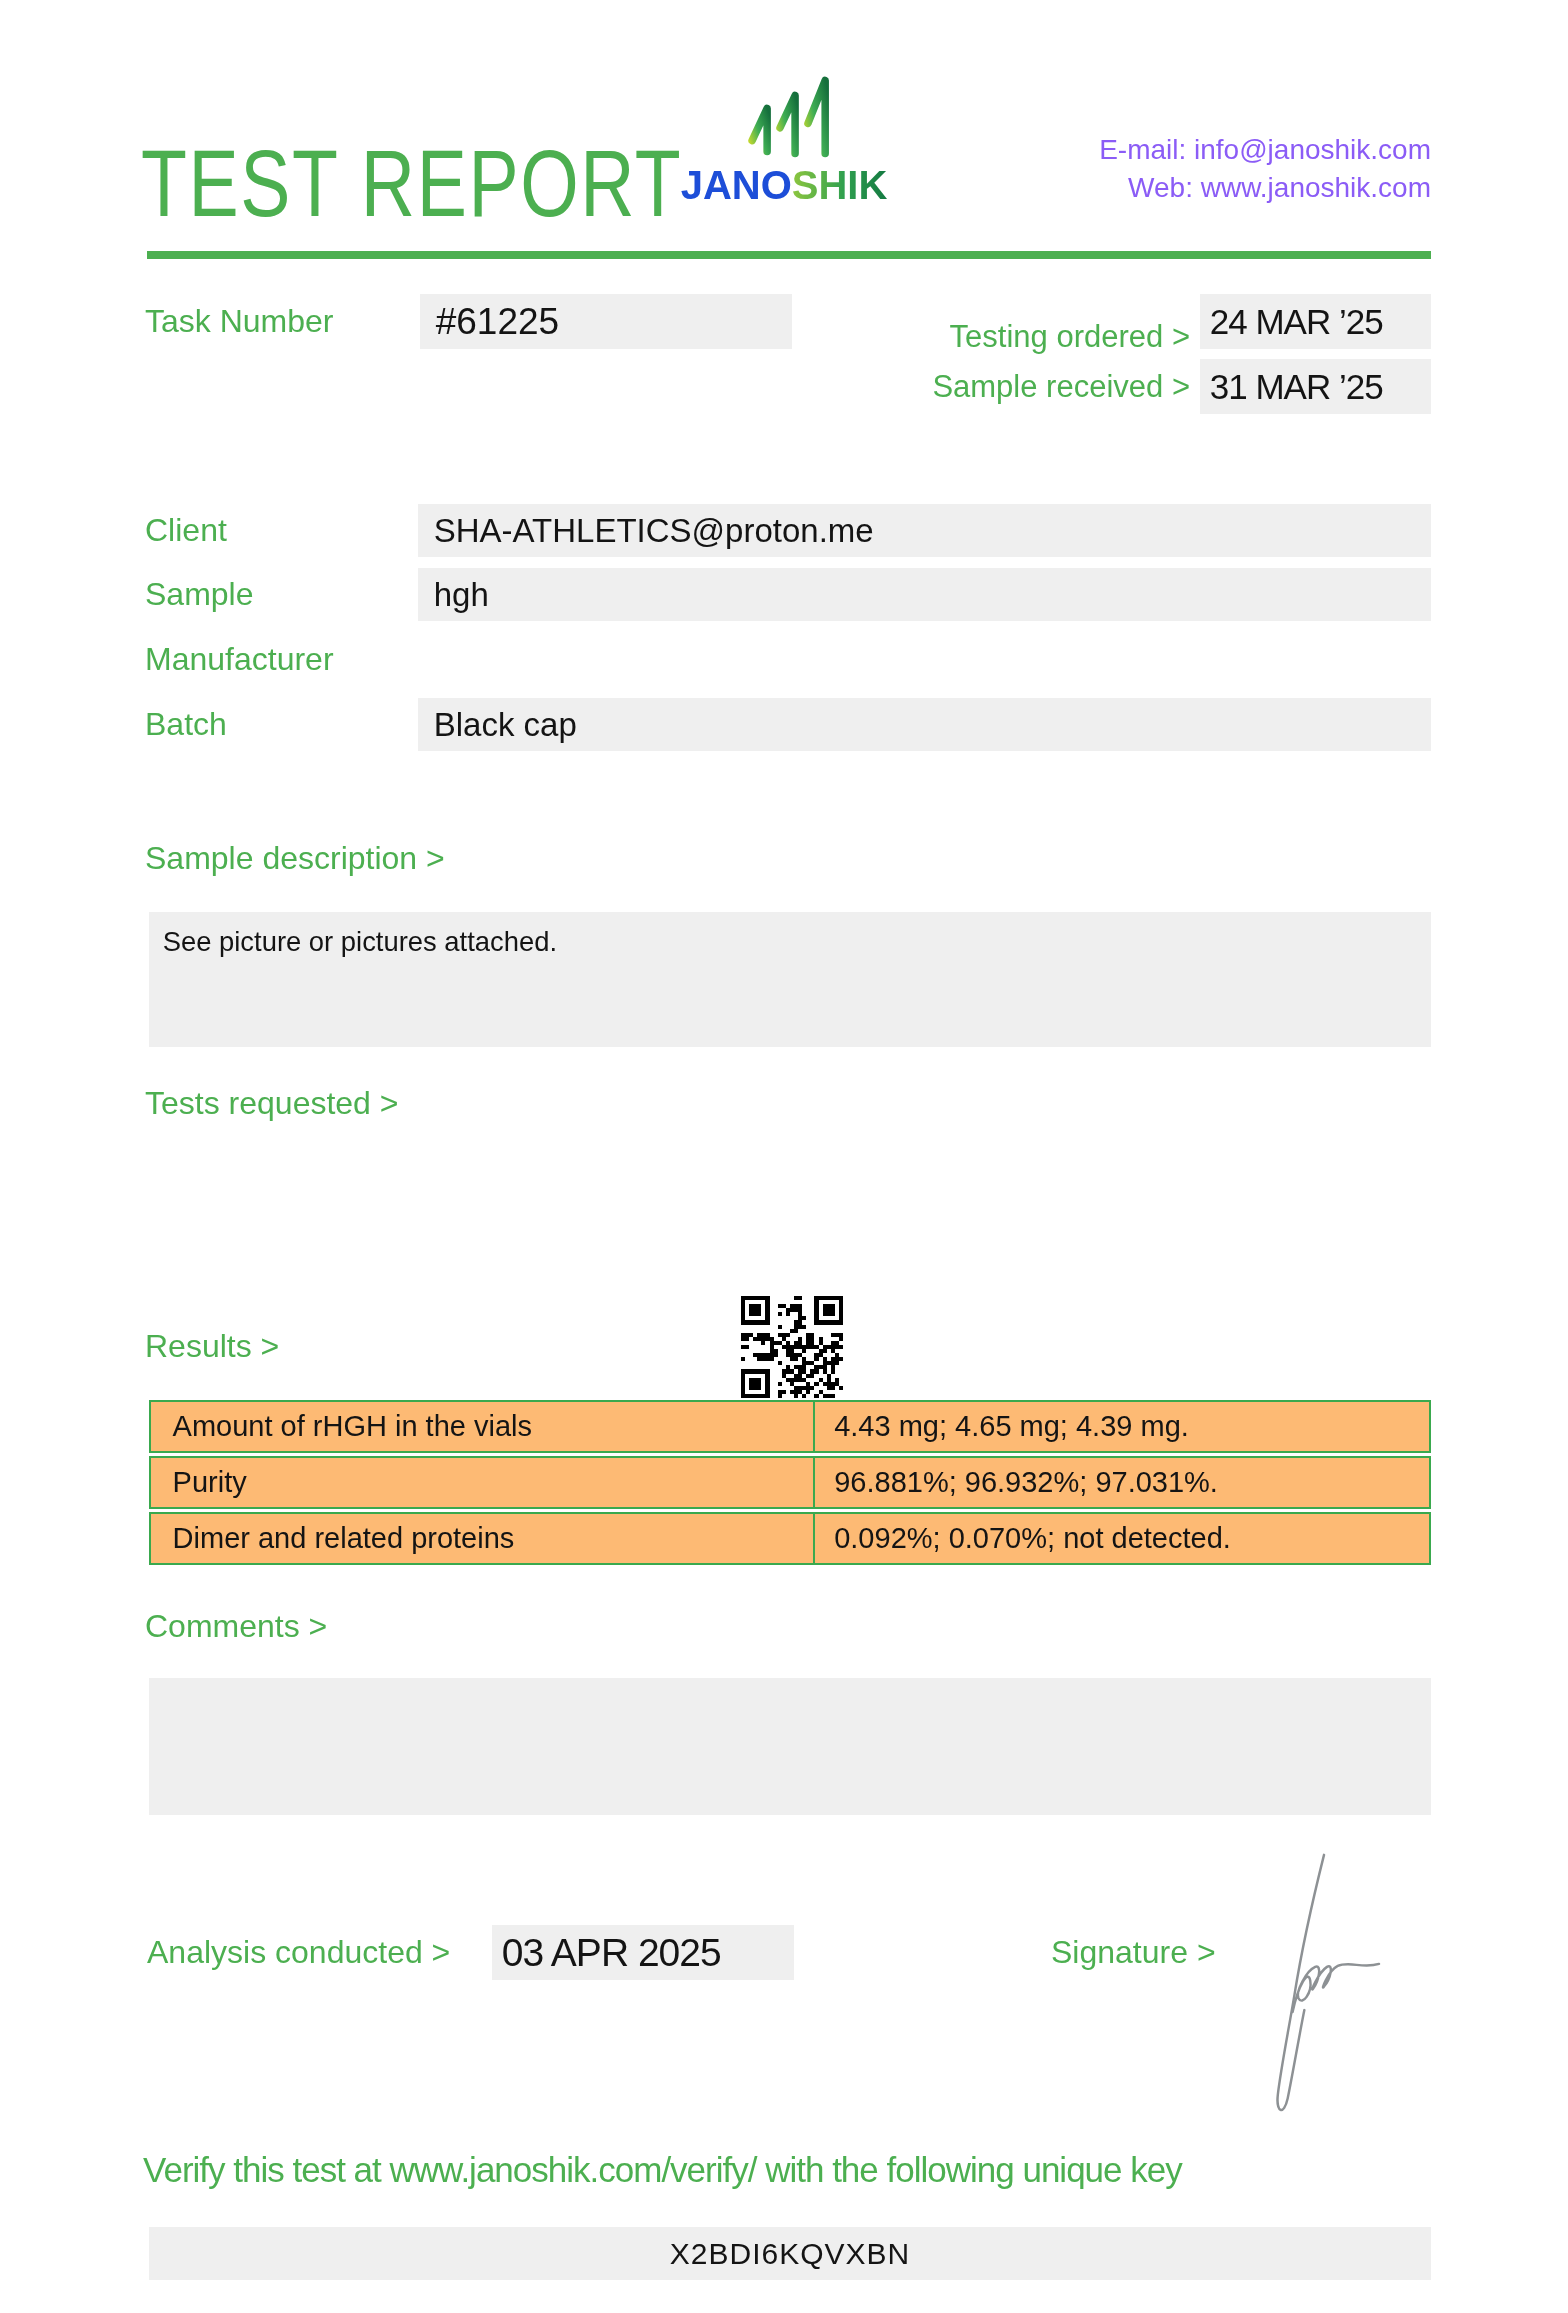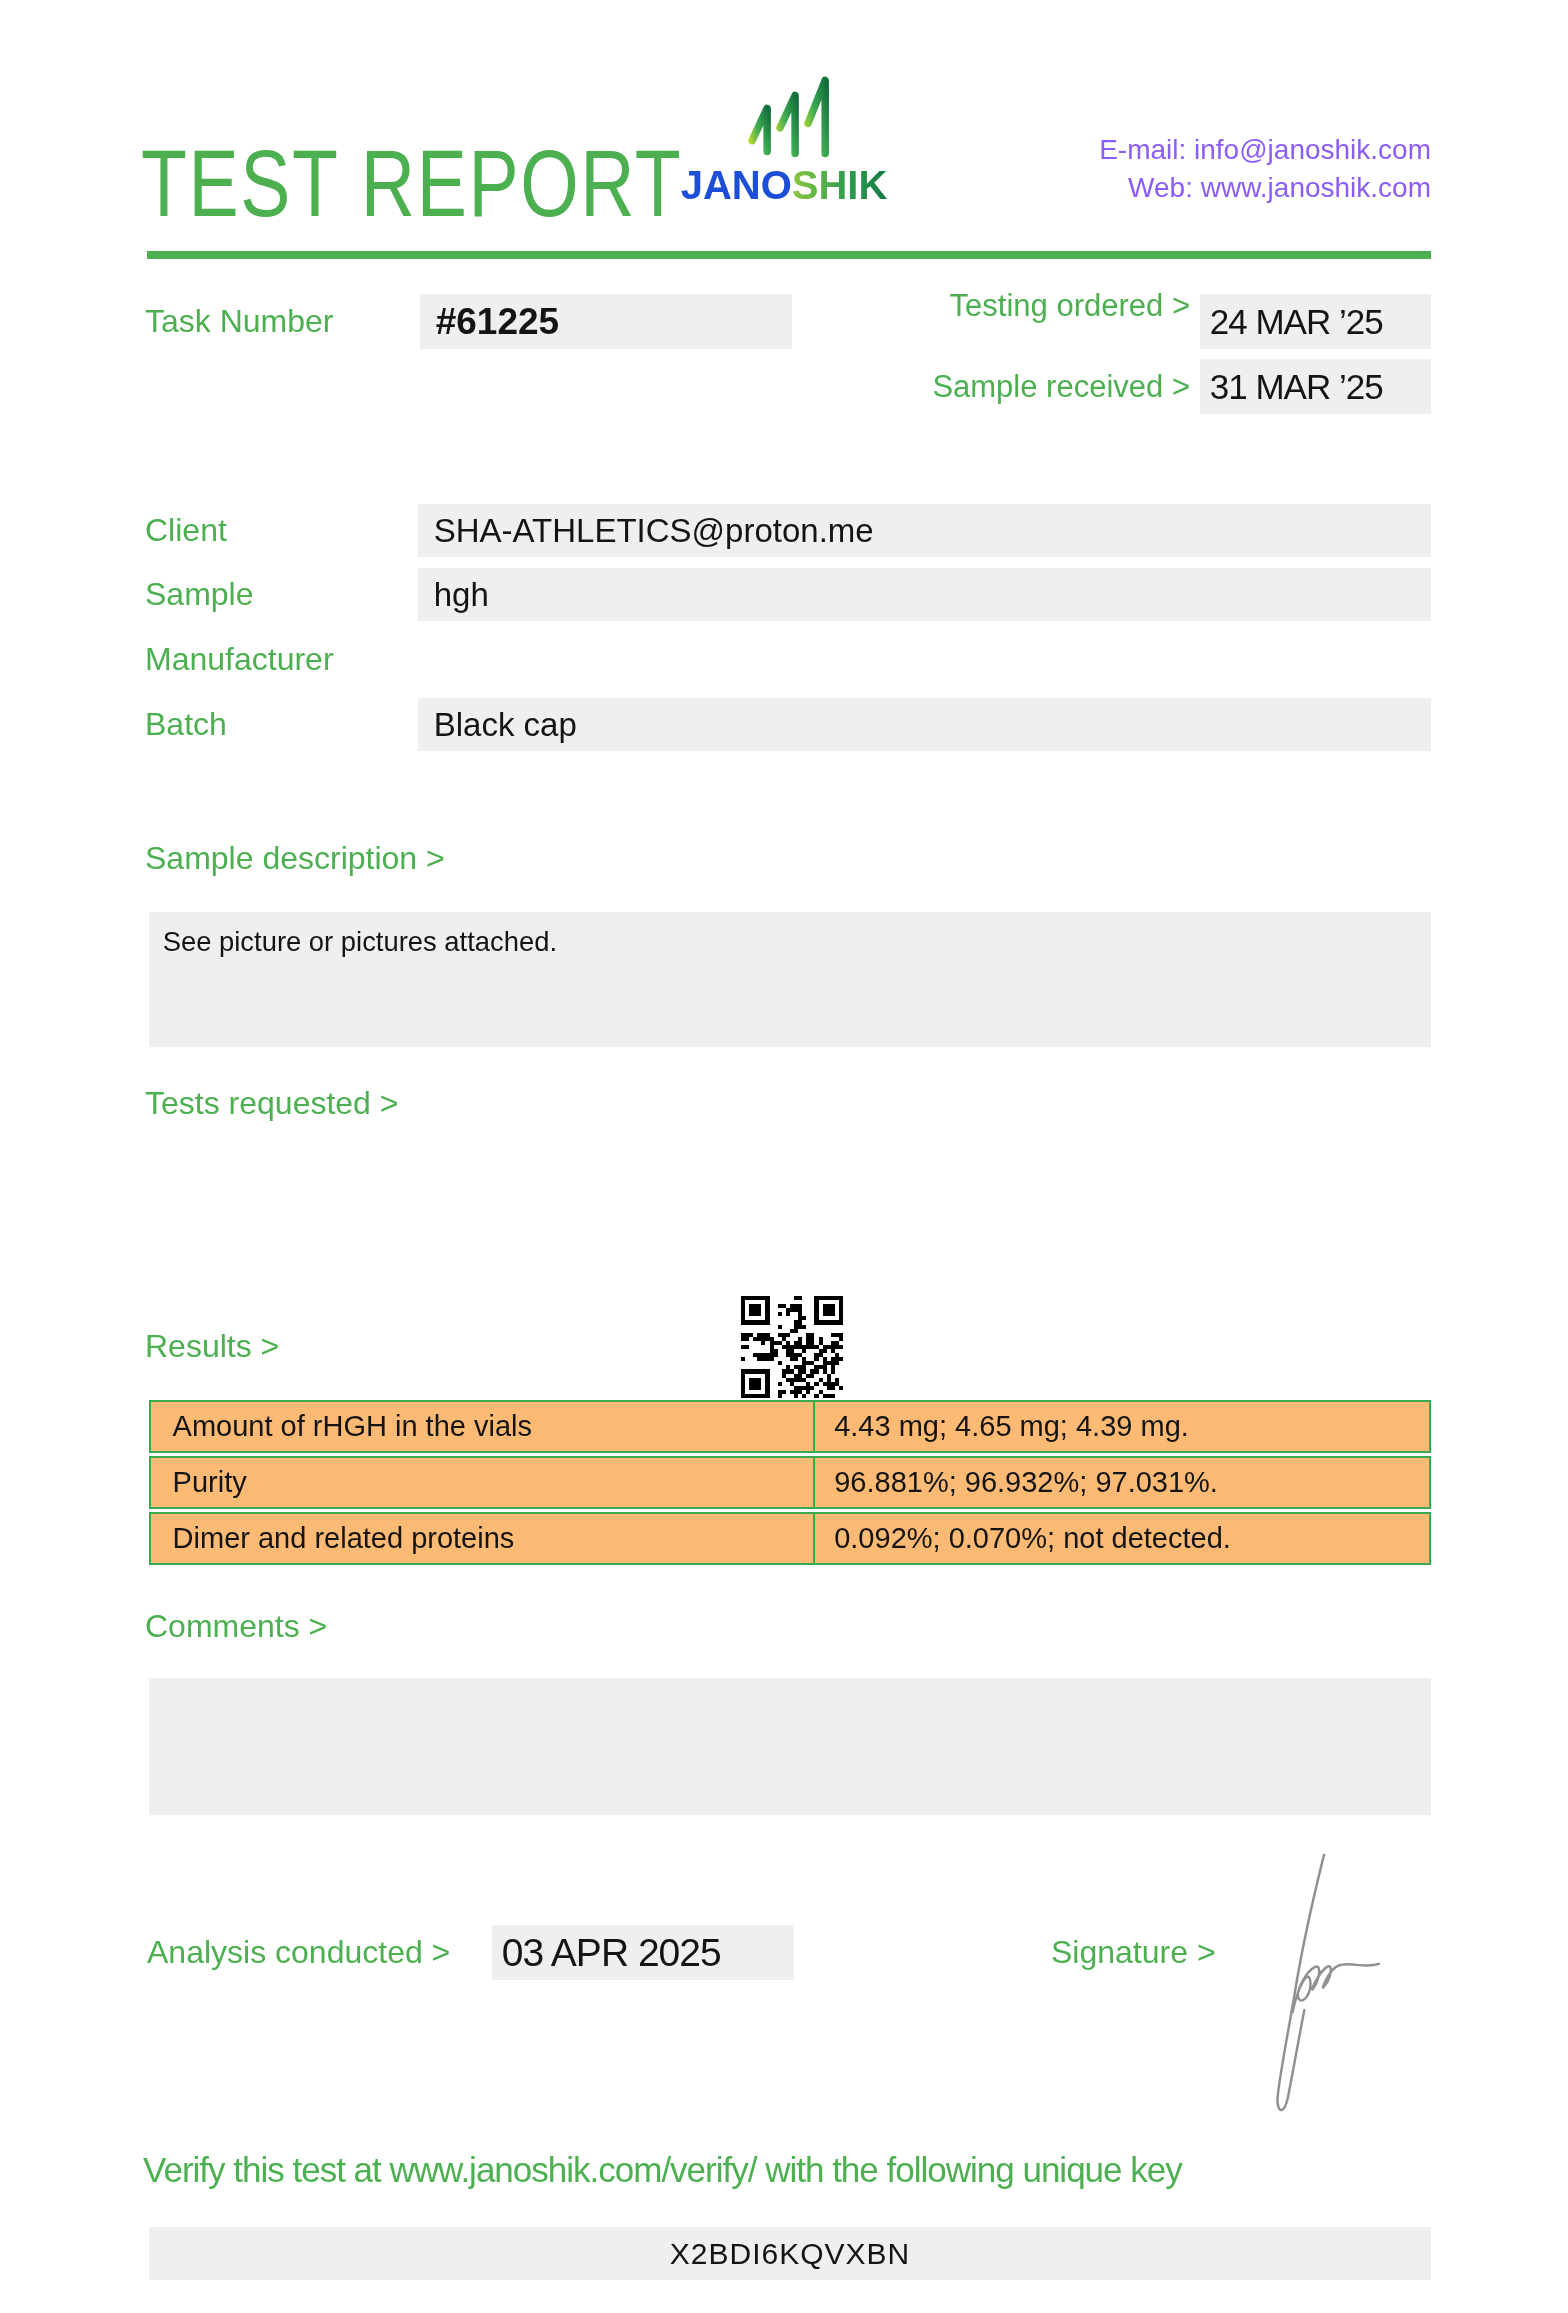--- a/index.html
+++ b/index.html
@@ -17,23 +17,23 @@
   .brandtext{left:674px;top:163px;width:220px;text-align:center;font-size:40px;
     font-weight:700;letter-spacing:0px;white-space:nowrap;}
   .brand-dark{color:#1d4ed8;}
   .brand-green{background:linear-gradient(90deg,#8dc63f 0%,#2fa04f 55%,#147a42 100%);
     -webkit-background-clip:text;background-clip:text;color:transparent;}
   .contact{right:137px;top:131px;text-align:right;font-size:28px;line-height:38px;color:#8b5cf6;}
   .rule{left:147px;top:251px;width:1284px;height:7.8px;background:#4caf50;}
   
   .lbl{font-size:32px;white-space:nowrap;}
   .task-label{left:145px;top:294px;line-height:55px;}
-  .task-box{left:420px;top:294px;width:372px;height:55px;font-weight:bold;}
+  .task-box{left:420px;top:294px;width:372px;height:55px;}
   .task-box span{display:block;font-size:37px;line-height:55px;padding-left:15.7px;}
-  .m-label-1{right:378px;top:278px;line-height:55px;font-size:31px;}
+  .m-label-1{right:378px;top:309px;line-height:55px;font-size:31px;}
   .m-label-2{right:378px;top:359px;line-height:55px;font-size:31px;}
   .date-box{width:231px;height:55px;left:1200px;}
   .date-box span{display:block;font-size:35px;line-height:55px;padding-left:9.8px;letter-spacing:-1px;white-space:nowrap;}
   .d1{top:294px;} .d2{top:359px;}
   
   .detail-label{left:145px;line-height:53px;}
   .detail-bar{left:418px;width:1013px;height:53px;}
   .detail-bar span{display:block;font-size:33px;line-height:53px;padding-left:15.7px;white-space:nowrap;}
   .r0{top:504px;} .r1{top:568px;} .r2{top:633px;} .r3{top:698px;}
   

